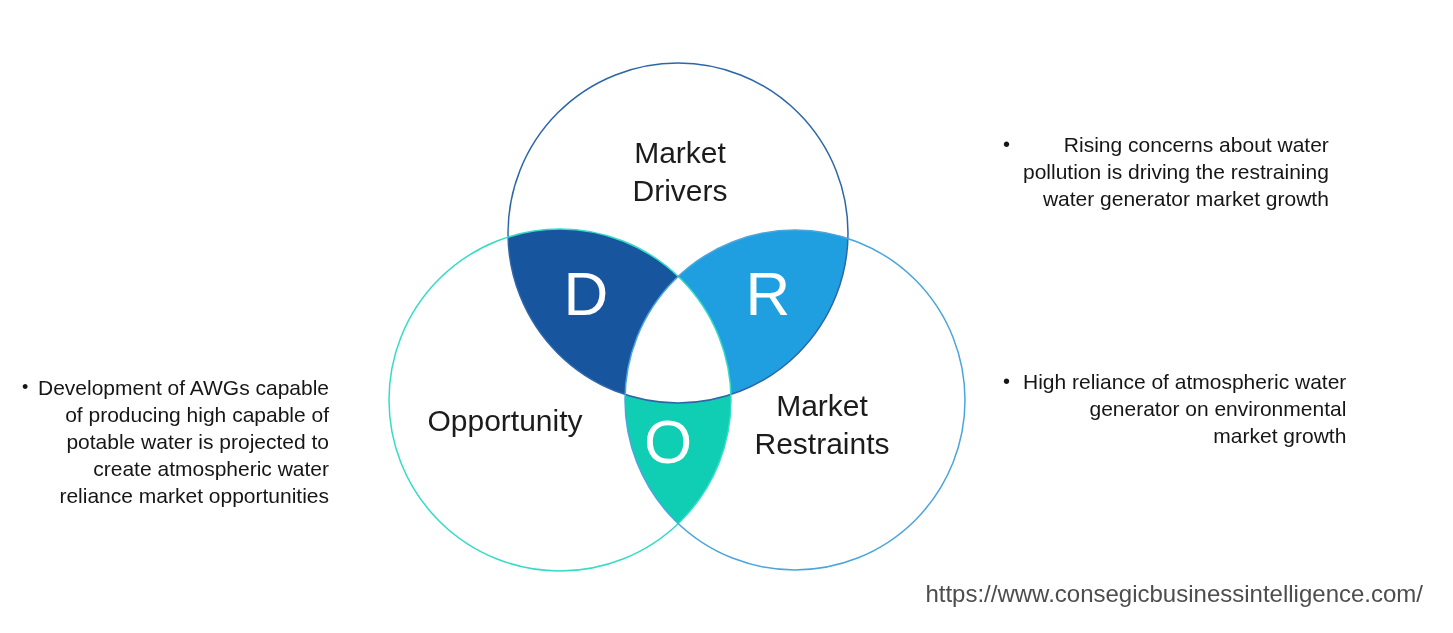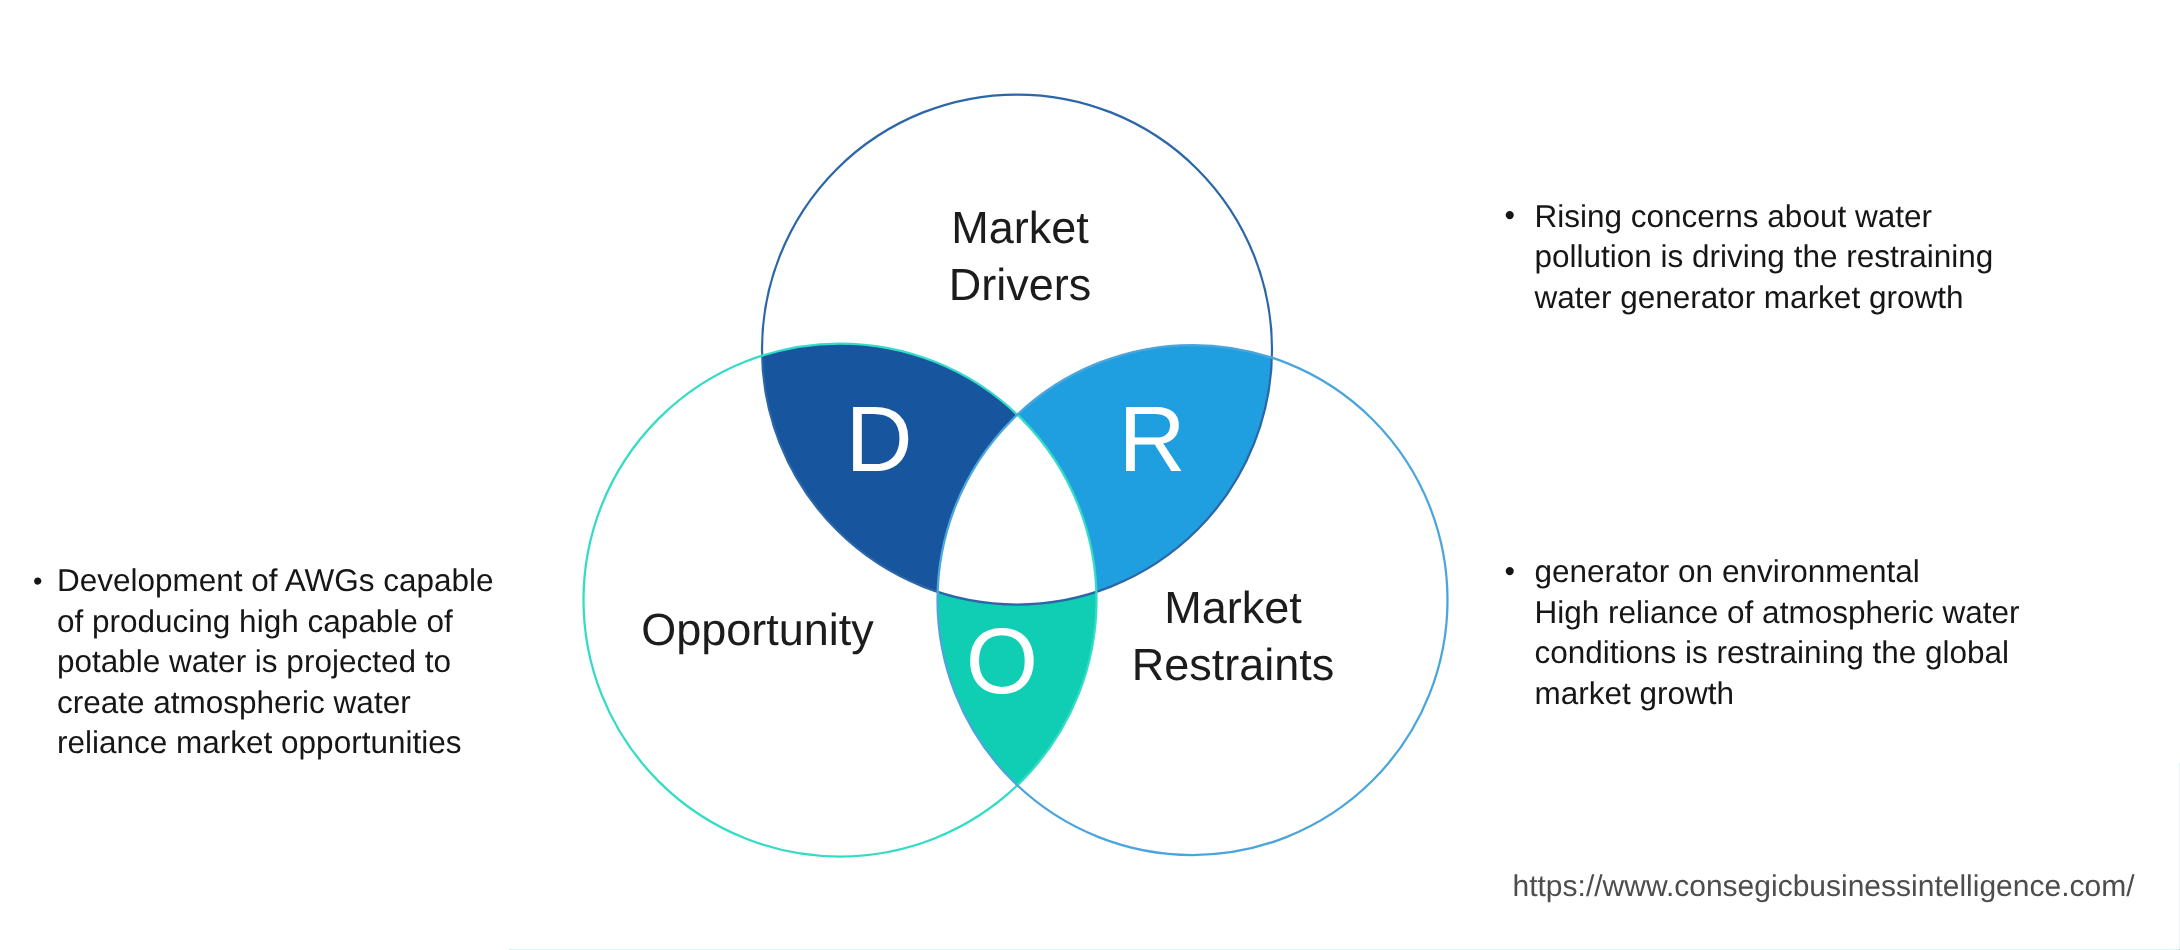--- a/index.html
+++ b/index.html
@@ -45,28 +45,29 @@
     color: #161616;
     font-size: 21px;
     line-height: 27px;
   }
   .note .bullet {
     flex: 0 0 auto;
     margin-right: 6px;
   }
   .note .lines {
     white-space: nowrap;
+    text-align: right;
   }
   .note.left-note .bullet { width: 10px; font-size: 18px; line-height: 27px; }
   .note.right-note .bullet { width: 14px; font-size: 20px; line-height: 27px; }
   #footer-url {
     position: absolute;
     top: 580px;
     right: 50px;
-    font-size: 20px;
+    font-size: 24px;
     color: #4d4d4d;
     white-space: nowrap;
   }
 </style>
 </head>
 <body>
 
 <div id="canvas">
 
   <svg id="venn-svg" width="1453" height="633" viewBox="0 0 1453 633">
@@ -151,22 +152,21 @@
     <div class="lines">
       <div>Rising concerns about water</div>
       <div>pollution is driving the restraining</div>
       <div>water generator market growth</div>
     </div>
   </div>
 
   <div class="note right-note" style="left:1003px; top:368px;">
     <span class="bullet">•</span>
     <div class="lines">
+      <div>High reliance of atmospheric water</div>
       <div>generator on environmental</div>
-      <div>High reliance of atmospheric water</div>
-      <div>conditions is restraining the global</div>
       <div>market growth</div>
     </div>
   </div>
 
   <div id="footer-url">https://www.consegicbusinessintelligence.com/</div>
 
 </div>
 
 </body></html>

